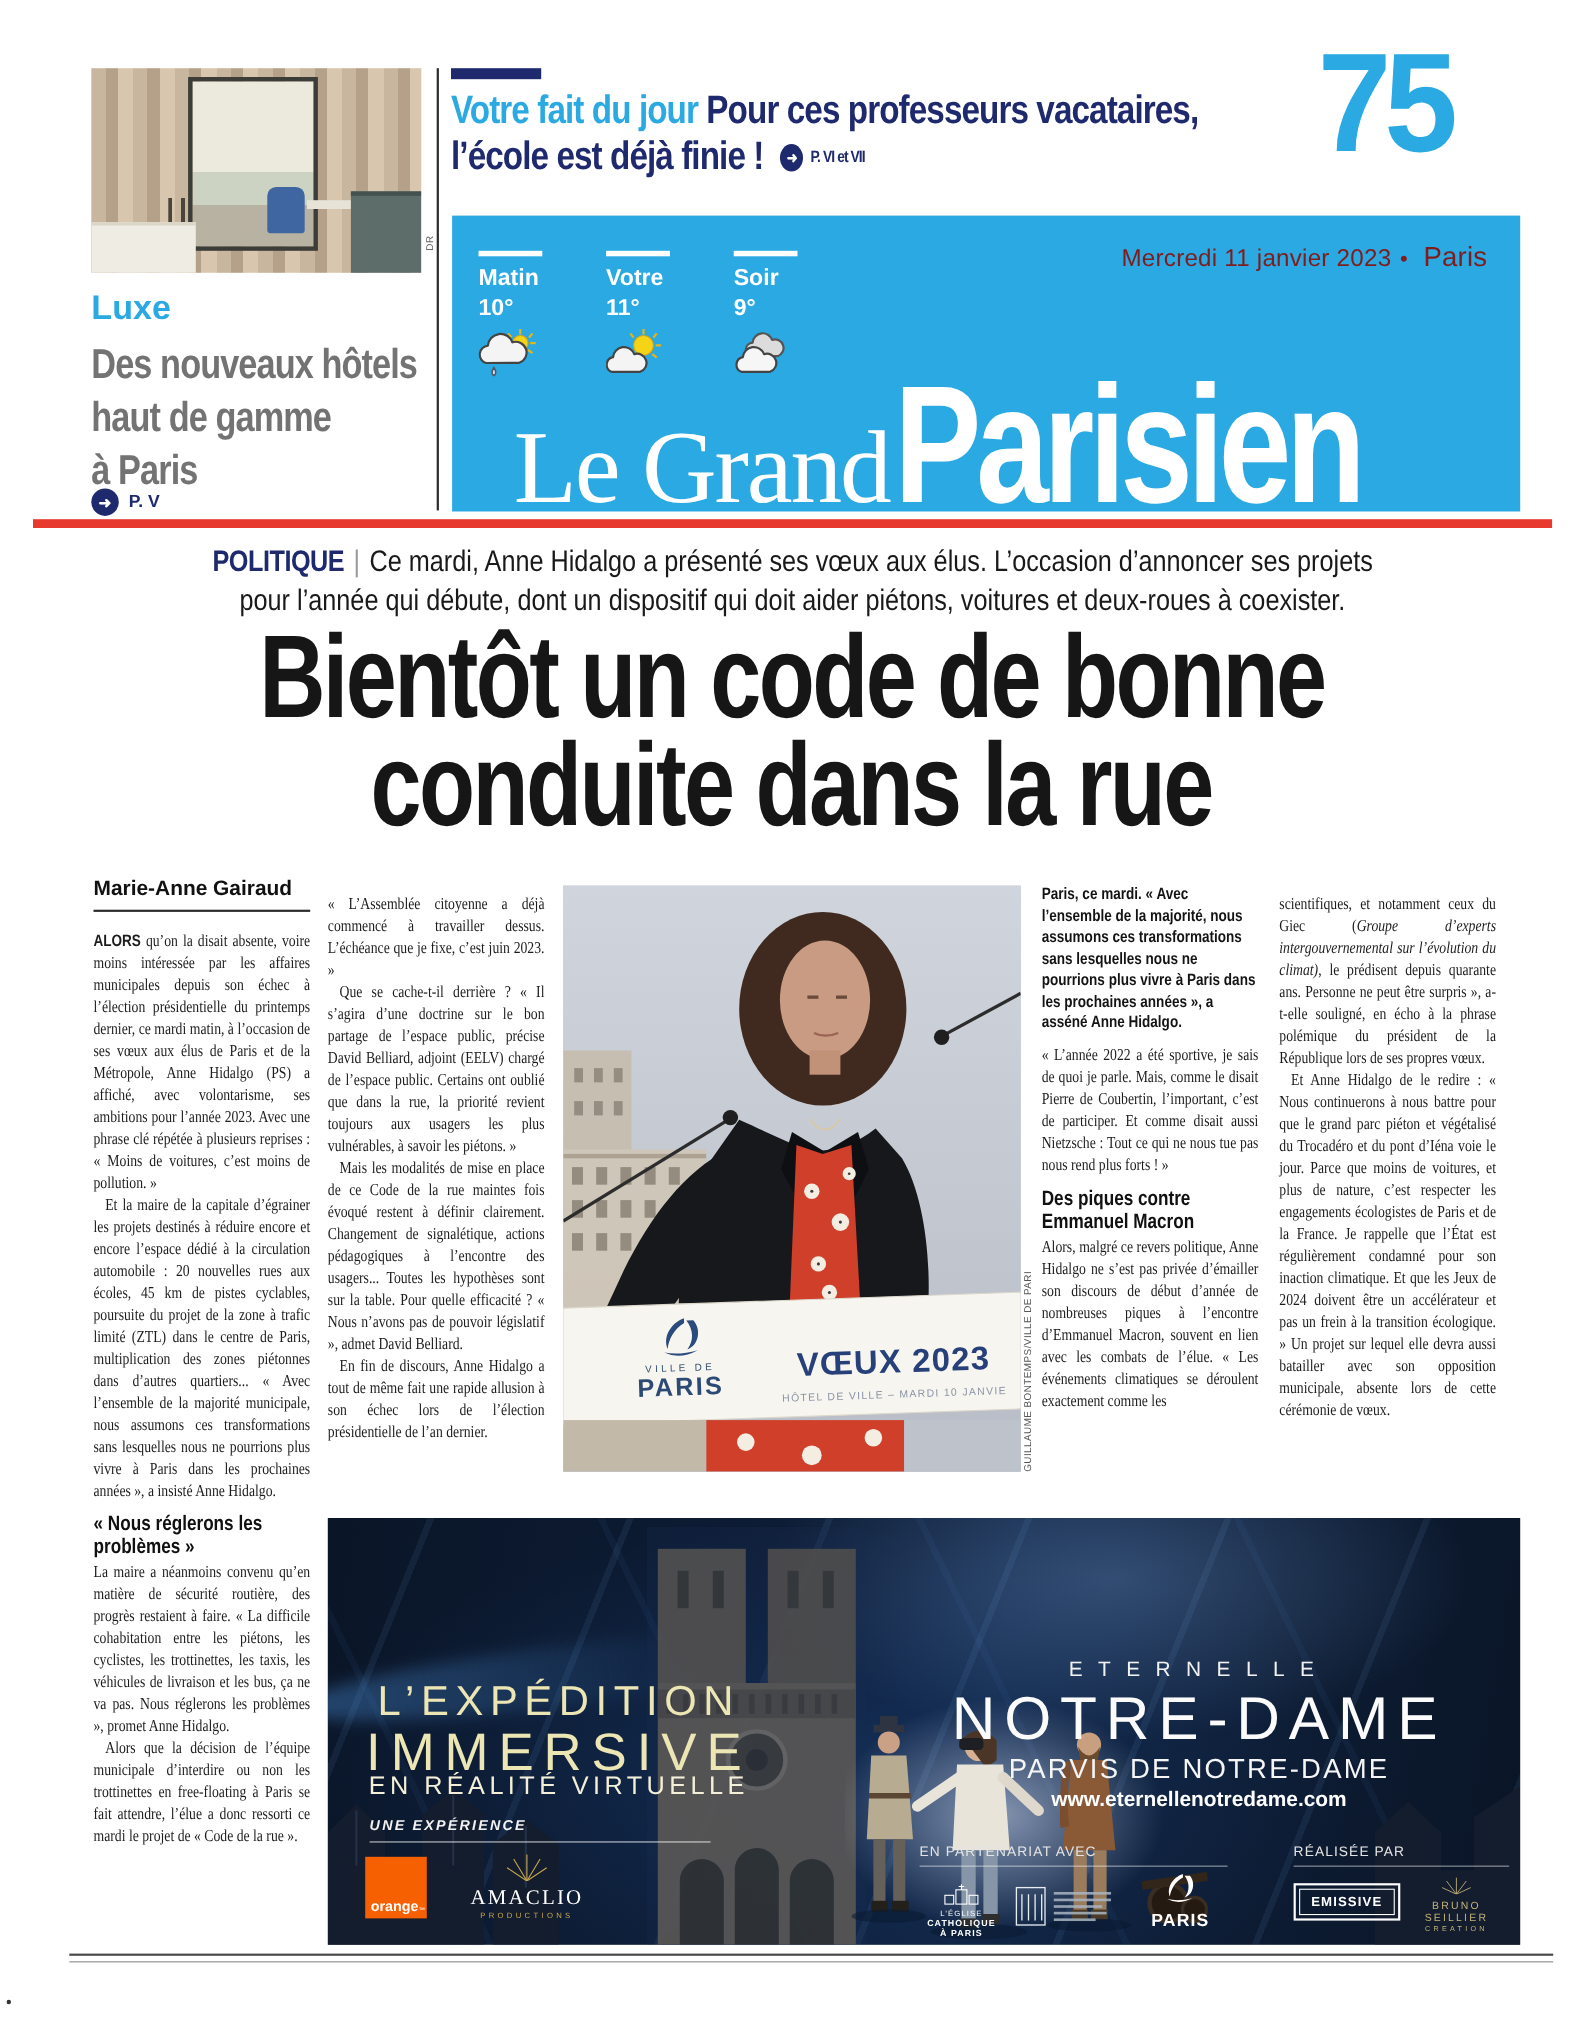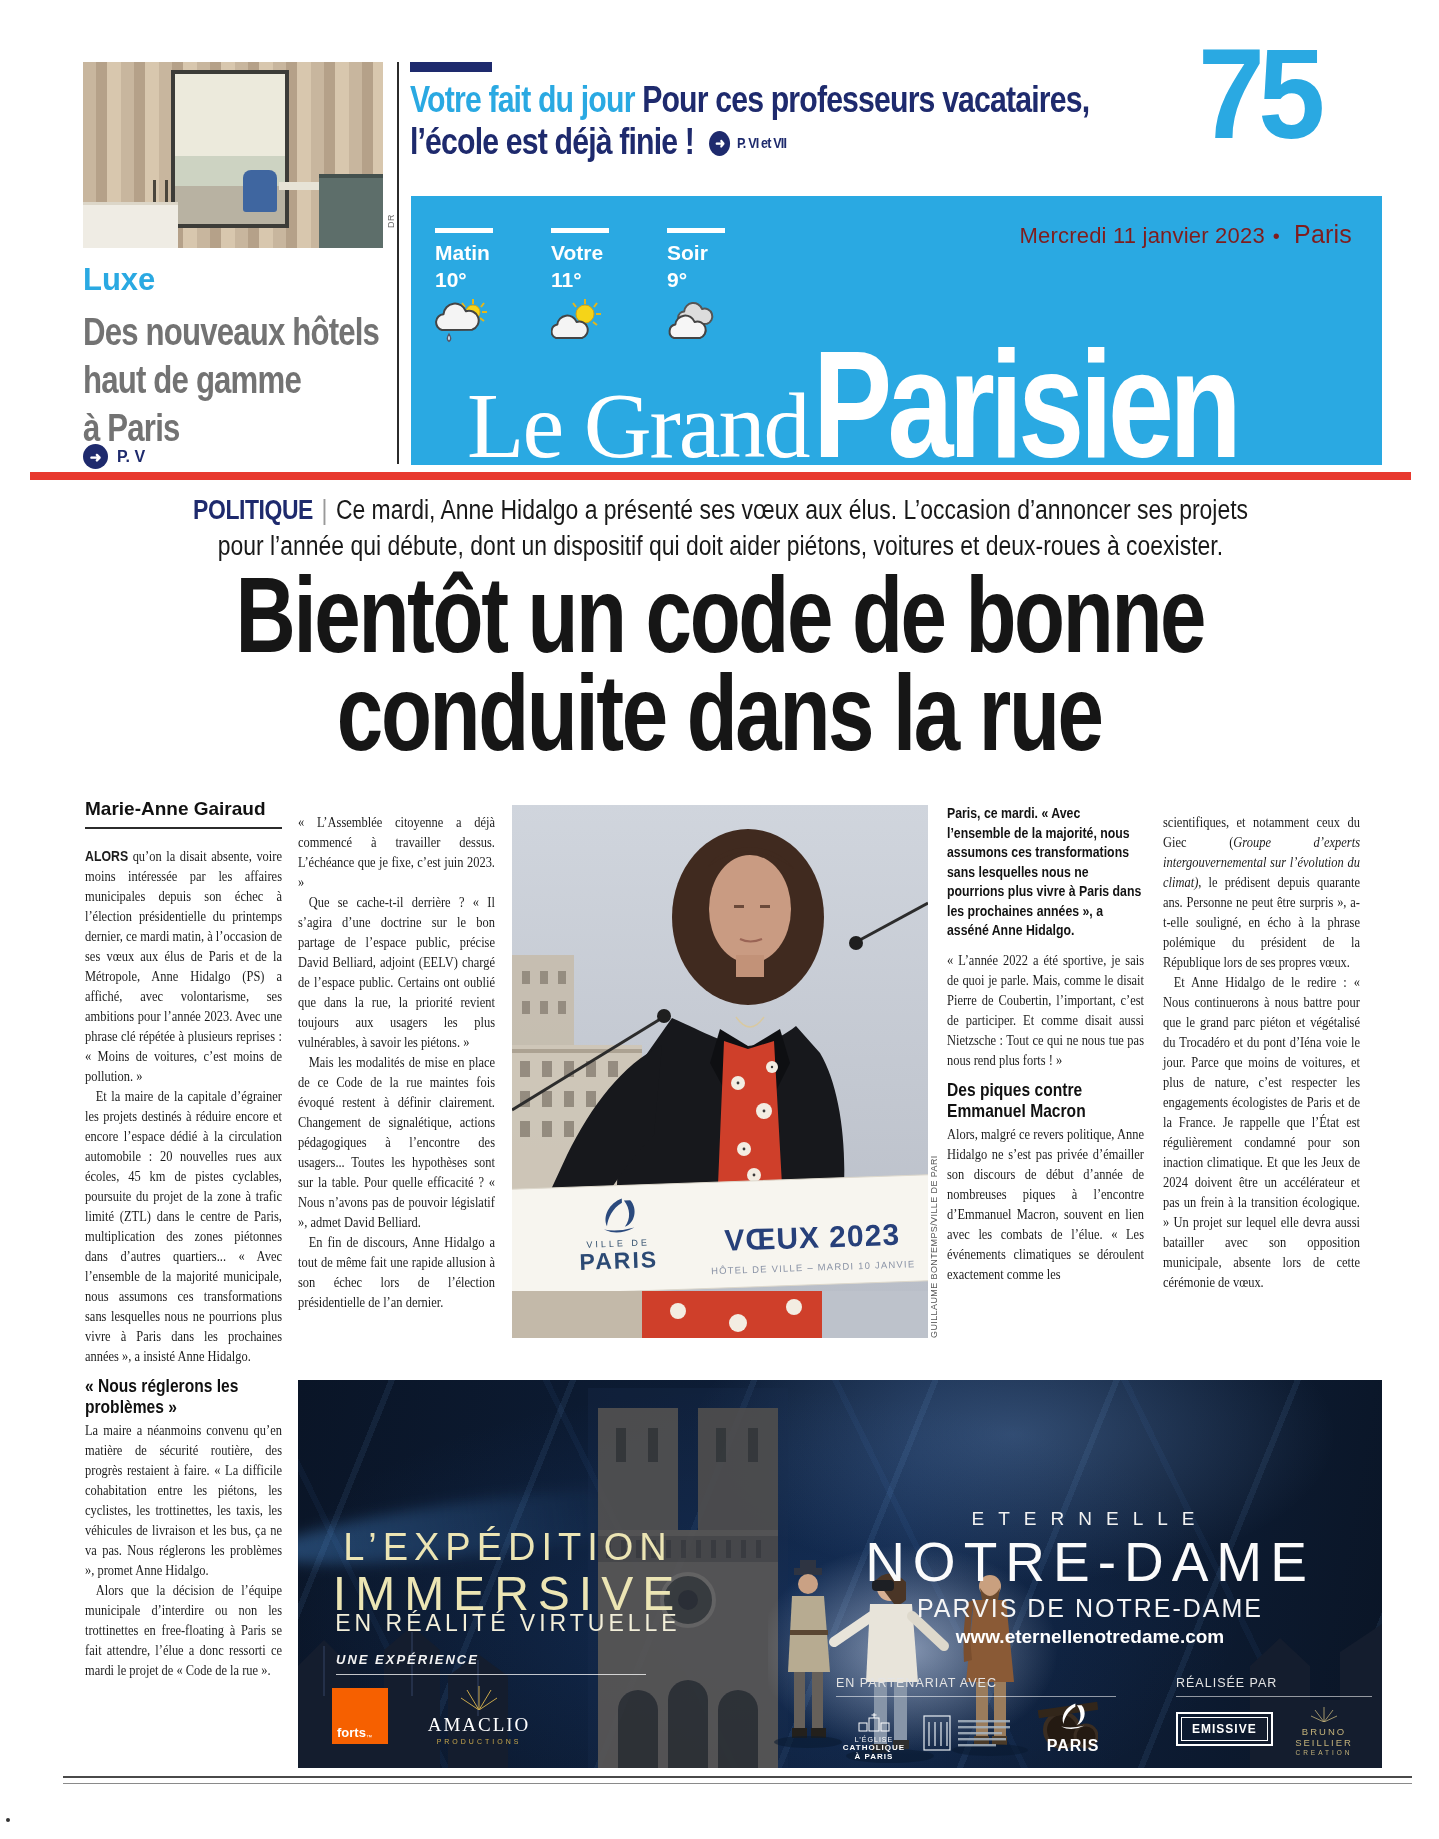--- a/index.html
+++ b/index.html
@@ -491,21 +491,21 @@
       <ellipse cx="222" cy="220" rx="38" ry="6" fill="#0a1a30" opacity=".55"></ellipse>
       <ellipse cx="40" cy="212" rx="34" ry="6" fill="#0a1a30" opacity=".55"></ellipse>
     </svg>
 
     <div class="ad-h1">L’EXPÉDITION</div>
     <div class="ad-h2">IMMERSIVE</div>
     <div class="ad-h3">EN RÉALITÉ VIRTUELLE</div>
     <div class="ad-exp">UNE EXPÉRIENCE</div>
     <div class="ad-exp-line"></div>
     <div class="orange-logo">
-      <span>forts</span>
+      <span>orange</span>
         <sup>™</sup>
     </div>
     <div class="amaclio">
       <svg width="44" height="26" viewBox="0 0 44 26">
         <g stroke="#c9a84c" stroke-width="1">
             <line x1="22" y1="26" x2="22" y2="2"></line>
             <line x1="22" y1="26" x2="10" y2="6"></line>
             <line x1="22" y1="26" x2="34" y2="6"></line>
             <line x1="22" y1="26" x2="4" y2="14"></line>
             <line x1="22" y1="26" x2="40" y2="14"></line>

